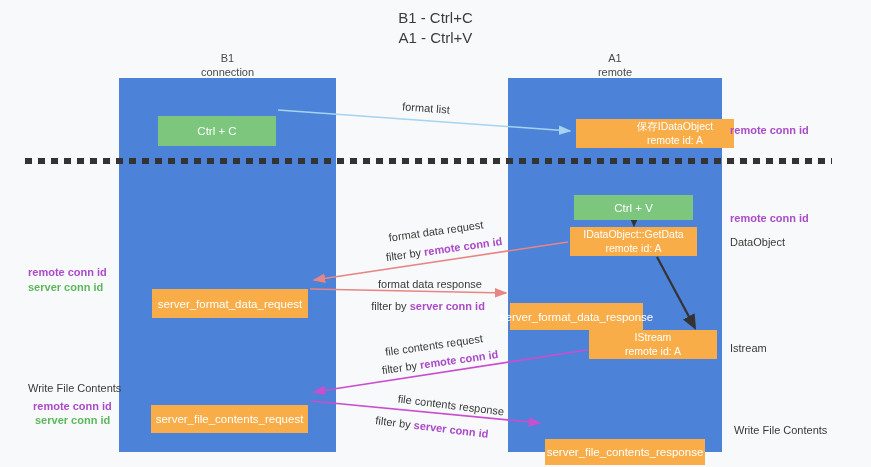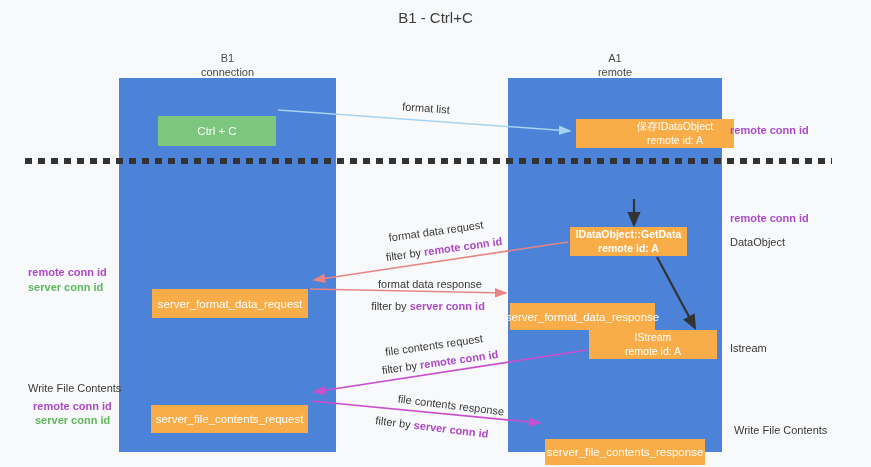--- a/index.html
+++ b/index.html
@@ -39,23 +39,23 @@
   
   .box{position:absolute;display:flex;flex-direction:column;align-items:center;
        justify-content:center;color:#fff;text-align:center;}
   .box.orange{background:var(--box-orange,#f9ad49);}
   .box.green{background:var(--box-green,#7cc67e);}
   .box .l1,.box .l2{font-size:10.5px;line-height:1.3;}
   .box.one{font-size:11.5px;margin-top:22px;}
   .b-ctrl-c{left:158px;top:94px;width:118px;height:30px;}
   .b-save{left:576px;top:119px;width:118px;height:29px;padding-left:40px;}
   .b-ctrl-v{left:574px;top:173px;width:119px;height:25px;}
-  .b-getdata{left:570px;top:227px;width:117px;height:29px;font-weight:bold;}
+  .b-getdata{left:570px;top:227px;width:127px;height:29px;}
   .b-sfdreq{left:152px;top:267px;width:156px;height:29px;}
-  .b-sfdresp{left:510px;top:281px;width:145px;height:27px;}
+  .b-sfdresp{left:510px;top:281px;width:133px;height:27px;}
   .b-istream{left:589px;top:330px;width:128px;height:29px;}
   .b-sfcreq{left:151px;top:383px;width:157px;height:28px;}
   .b-sfcresp{left:545px;top:417px;width:160px;height:26px;}
   
   .alabel{position:absolute;font-size:11px;color:#3a3a3a;white-space:nowrap;
           transform:translate(-50%,-50%);}
   .rot-up{transform:translate(-50%,-50%) rotate(-8deg);}
   .rot-dn{transform:translate(-50%,-50%) rotate(7deg);}
   .rot-sl{transform:translate(-50%,-50%) rotate(4deg);}
   .hl-purple{color:var(--text-purple,#ab4bc9);font-weight:bold;}
@@ -64,20 +64,21 @@
   .ann.bold-purple{color:var(--text-purple,#ab4bc9);font-weight:bold;}
   .ann.bold-green{color:var(--text-green,#5cb85c);font-weight:bold;}
 </style>
 </head>
 <body>
 
 <div class="stage">
 
   <div class="title">
     <div>B1 - Ctrl+C</div>
+    <div>A1 - Ctrl+V</div>
   </div>
 
   <div class="lane-head left">
     <div>B1</div>
     <div>connection</div>
   </div>
   <div class="lane-head right">
     <div>A1</div>
     <div>remote</div>
   </div>
@@ -113,20 +114,23 @@
 
   <div class="box green one b-ctrl-c">
     <span>Ctrl + C</span>
   </div>
 
   <div class="box orange b-save">
     <span class="l1">保存IDataObject</span>
     <span class="l2">remote id: A</span>
   </div>
 
+  <div class="box green one b-ctrl-v">
+    <span>Ctrl + V</span>
+  </div>
 
   <div class="box orange b-getdata">
     <span class="l1">IDataObject::GetData</span>
     <span class="l2">remote id: A</span>
   </div>
 
   <div class="box orange one b-sfdreq">
     <span>server_format_data_request</span>
   </div>
 

